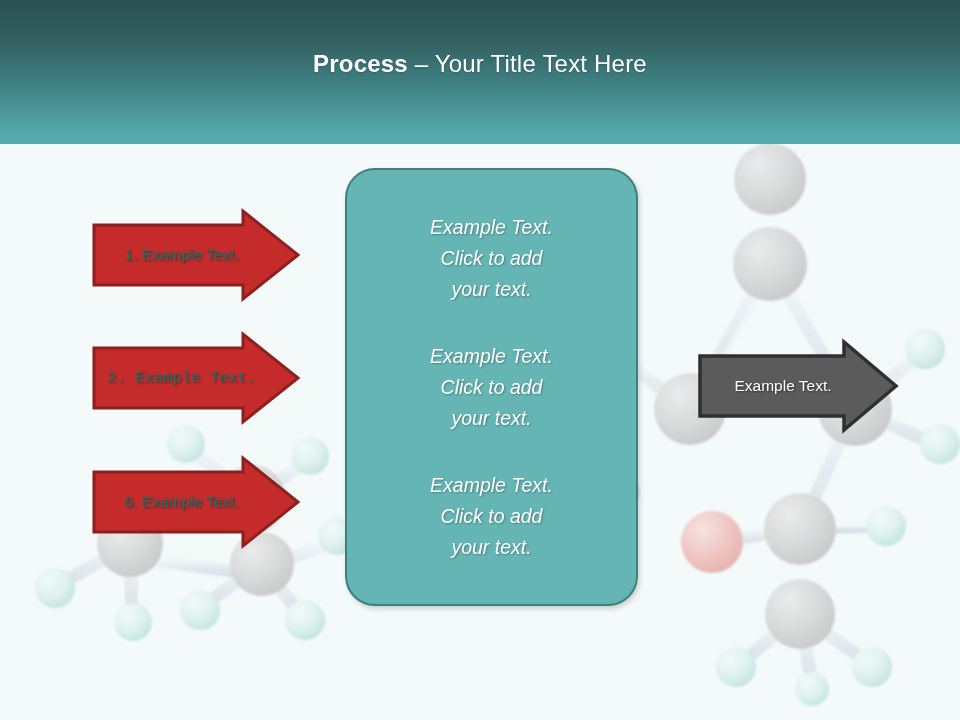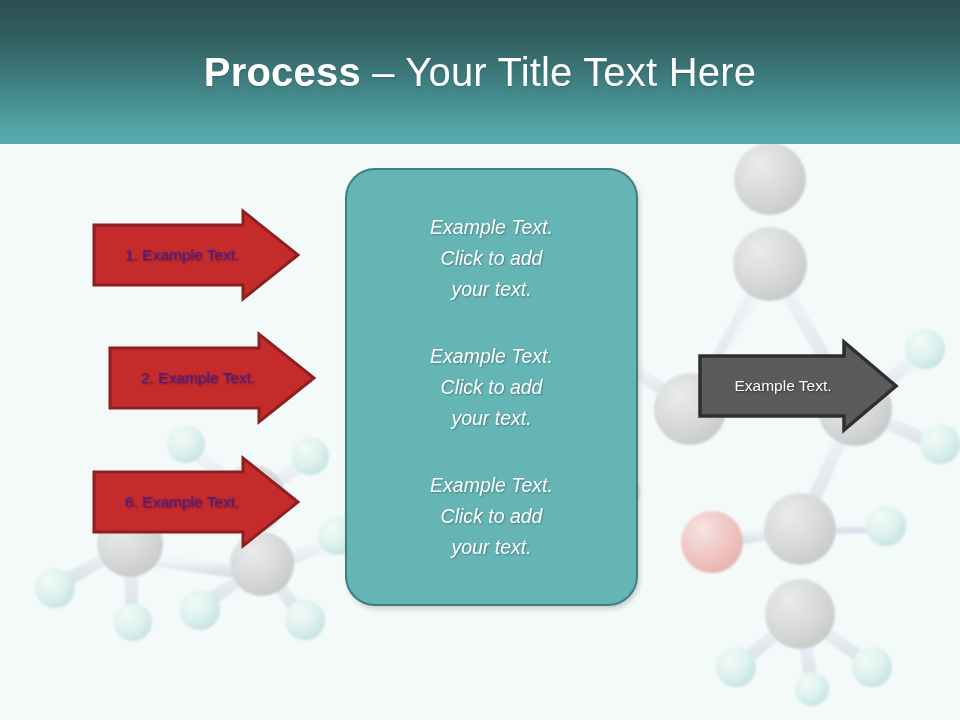--- a/index.html
+++ b/index.html
@@ -29,47 +29,47 @@
     left: 0; top: 0;
     width: 960px; height: 144px;
     background: linear-gradient(to bottom, #2b4f50 0%, #336061 28%, #3f8082 58%, #55a6a8 90%, #5aabad 100%);
   }
   #page-title {
     position: absolute;
     left: 0; top: 50px;
     width: 960px;
     text-align: center;
     color: #ffffff;
-    font-size: 40px;
+    font-size: 24px;
     letter-spacing: 0.2px;
     white-space: nowrap;
     text-shadow: 0 1px 2px rgba(0,0,0,0.18);
   }
   #page-title .t-bold { font-weight: bold; }
   #page-title .t-light { font-weight: normal; }
 
   
   .red-arrow {
     position: absolute;
     width: 208px; height: 92px;
   }
   .red-arrow svg { display: block; width: 100%; height: 100%; overflow: visible; }
   .red-arrow .arrow-label {
     position: absolute;
     left: 14px; top: 0;
     width: 152px; height: 92px;
     display: flex; align-items: center; justify-content: center;
-    color: #4c1d95;
+    color: #0f766e;
     font-size: 15.5px;
     white-space: nowrap;
     text-shadow: 1px 1px 2px rgba(0,0,0,0.45);
     pointer-events: none;
   }
   #red-arrow-1 { left: 92px; top: 209px; }
-  #red-arrow-2 { left: 108px; top: 332px; }
+  #red-arrow-2 { left: 92px; top: 332px; font-family: Liberation Mono, monospace; }
   #red-arrow-3 { left: 92px; top: 456px; }
 
   
   #teal-panel {
     position: absolute;
     left: 345px; top: 168px;
     width: 293px; height: 438px;
     background: #66b5b5;
     border: 2px solid #3f7f7f;
     border-radius: 30px;

